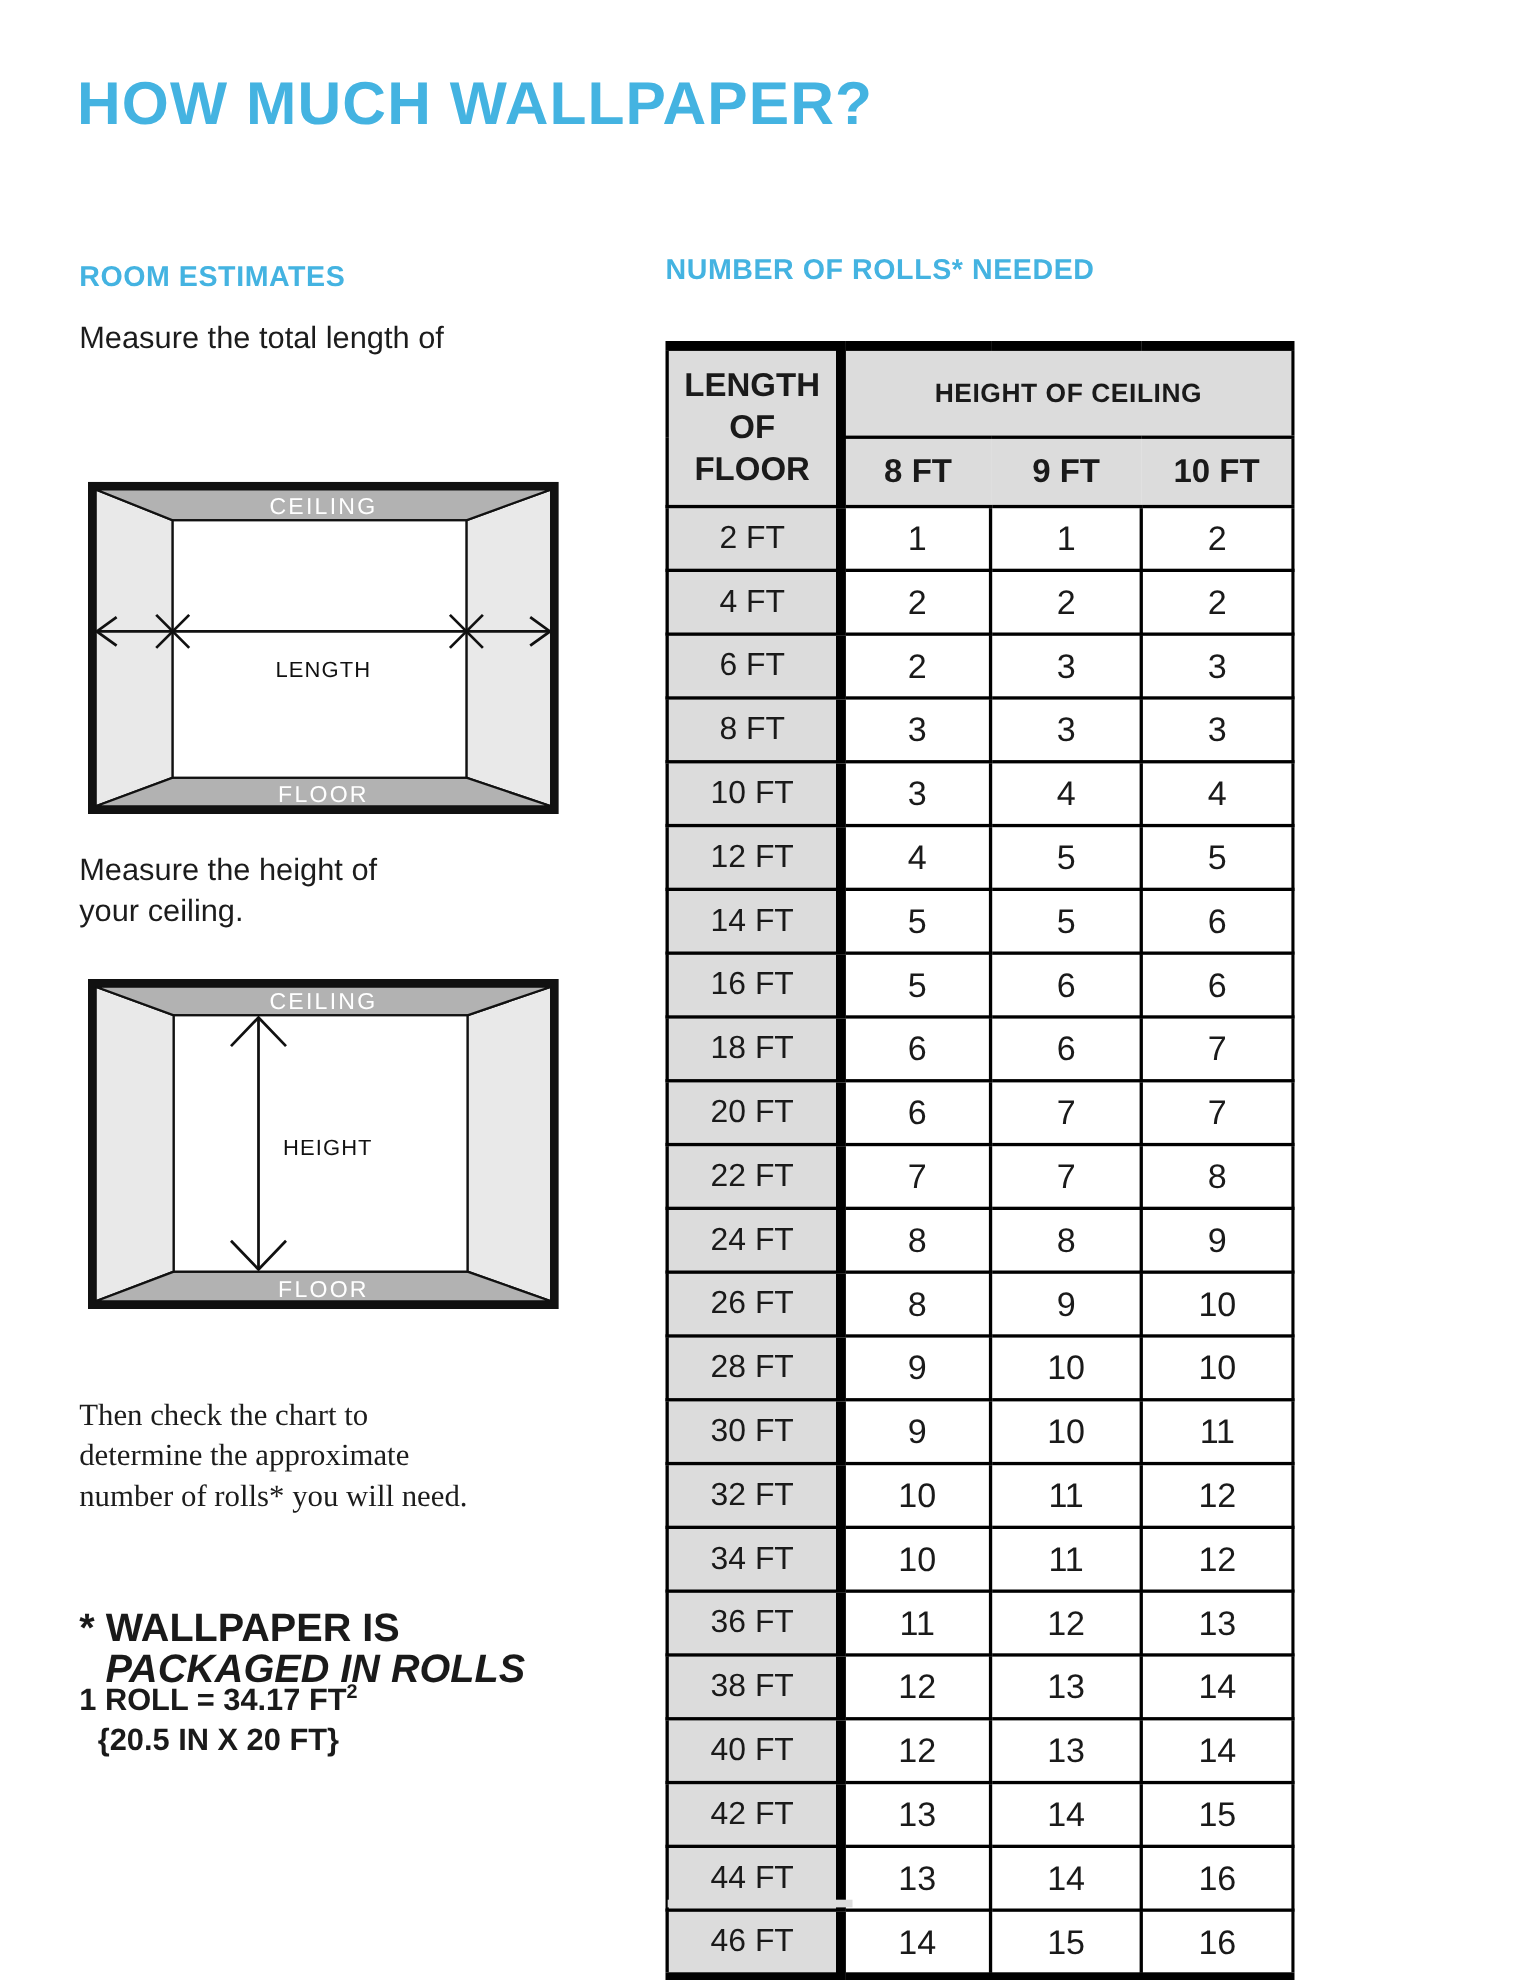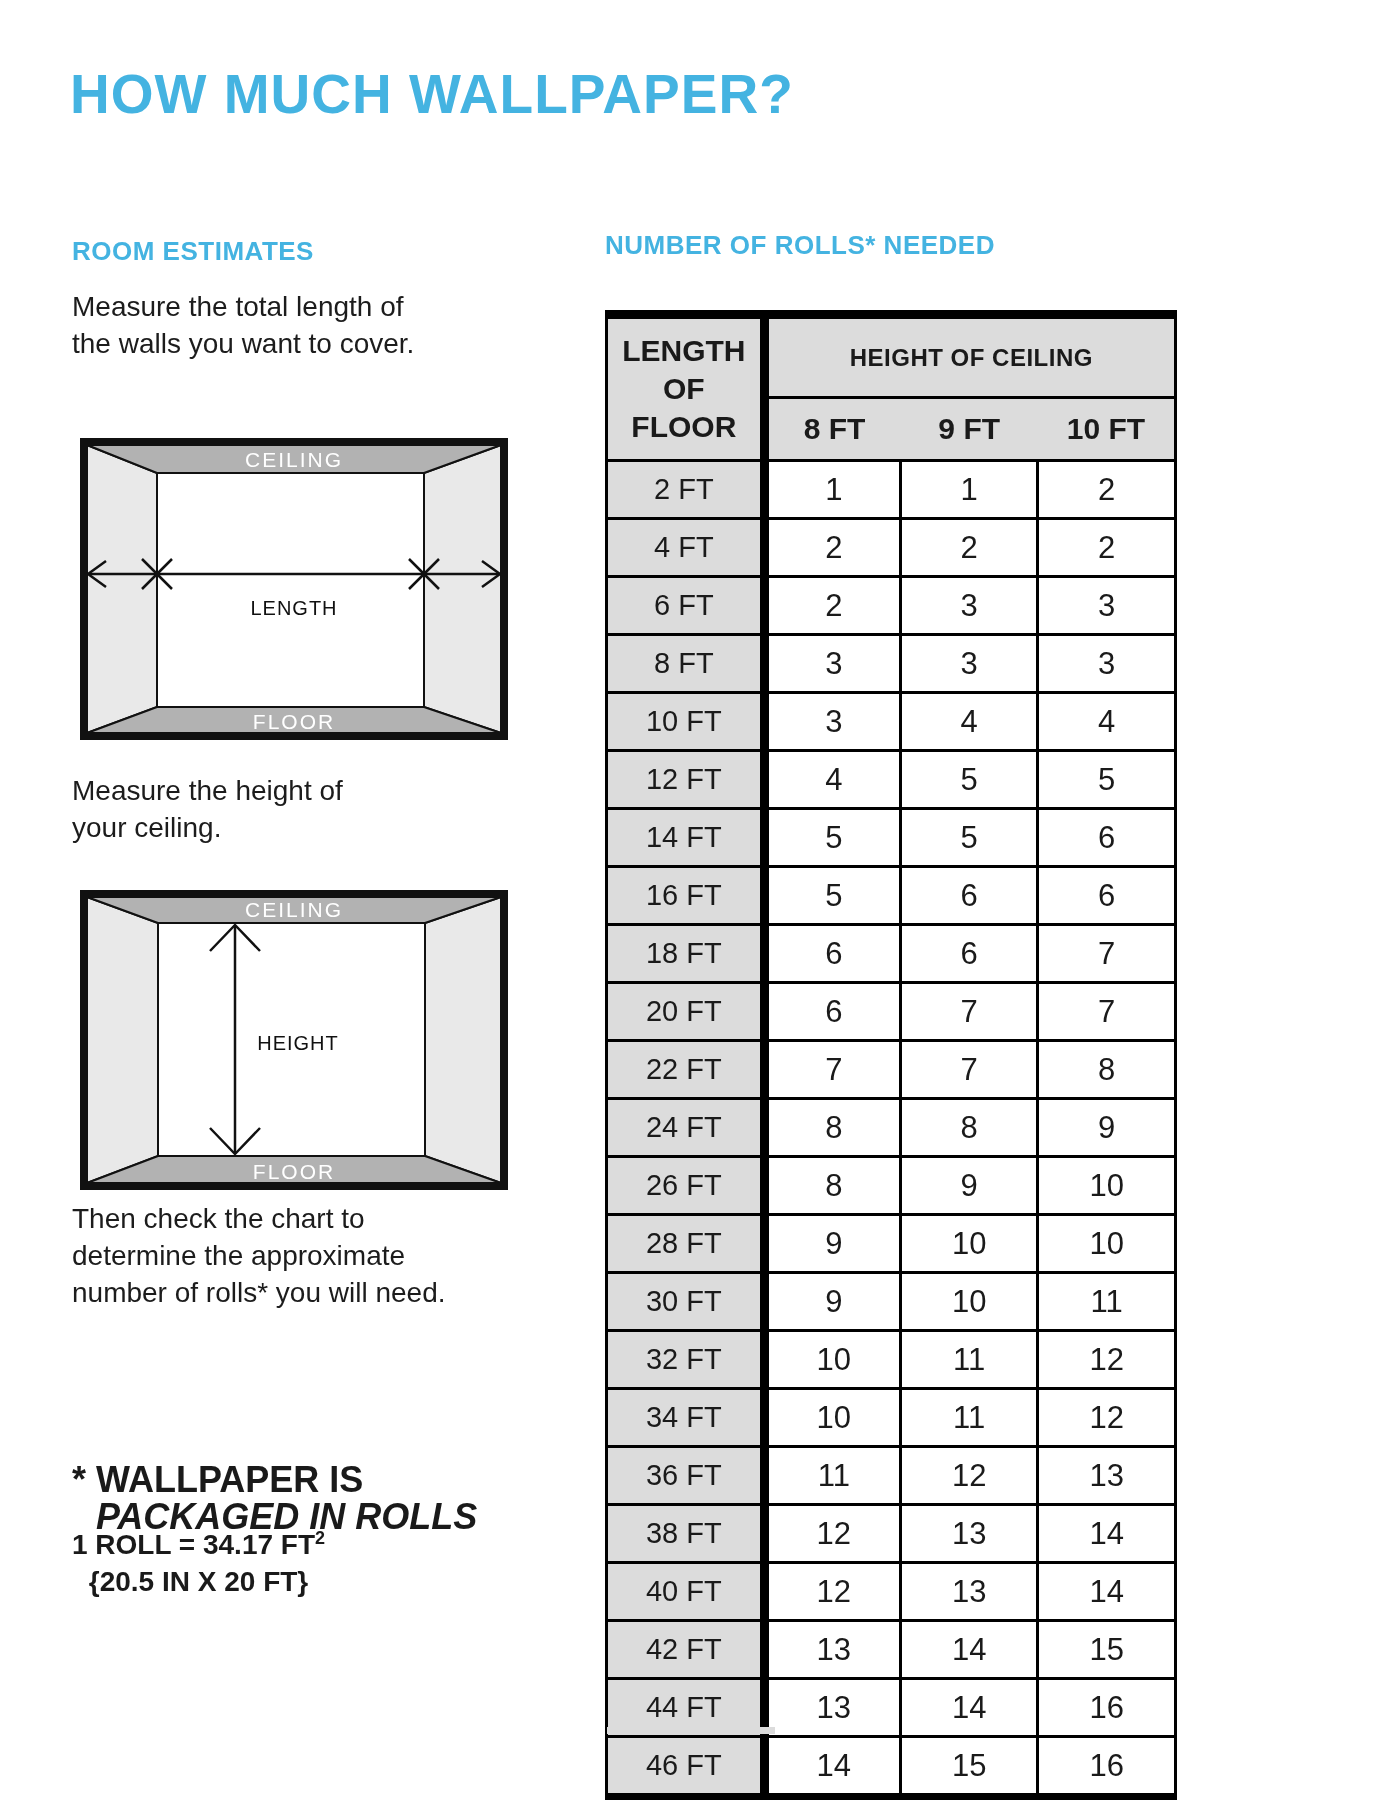--- a/index.html
+++ b/index.html
@@ -9,21 +9,21 @@
 
   .page-title{left:70px;top:62px;font-size:55px;font-weight:bold;color:var(--accent);letter-spacing:1px;}
 
   .section-heading{left:72px;top:236px;font-size:26px;font-weight:bold;color:var(--accent);letter-spacing:0.5px;}
   .table-heading{left:605px;top:230px;width:710px;text-align:left;font-size:26px;font-weight:bold;
                  color:var(--accent);letter-spacing:0.5px;}
 
   .body-text{font-size:28px;line-height:37px;color:#1c1c1c;}
   .para1{left:72px;top:288px;}
   .para2{left:72px;top:772px;}
-  .para3{left:72px;top:1200px;}
+  .para3{left:72px;top:1268px;font-family:Liberation Serif, serif;}
 
   .footnote{left:72px;top:1461px;font-size:36px;line-height:37px;font-weight:bold;}
   .footnote .indent{padding-left:24px;font-style:italic;}
   .roll-info{left:72px;top:1520px;font-size:28px;line-height:37px;font-weight:bold;text-align:center;}
   sup{font-size:18px;}
 
   .diagram1{left:80px;top:438px;}
   .diagram2{left:80px;top:890px;}
 
   .rolls-table{position:absolute;left:605px;top:310px;border-collapse:collapse;table-layout:fixed;
@@ -44,21 +44,20 @@
 <body>
 
 <div class="page">
 
   <div class="abs page-title">HOW MUCH WALLPAPER?</div>
 
   <div class="abs section-heading">ROOM ESTIMATES</div>
 
   <div class="abs body-text para1">
     <div>Measure the total length of</div>
-    <div>the walls you want to cover.</div>
   </div>
 
   <svg class="abs diagram1" width="428" height="302" viewBox="0 0 428 302">
     <polygon points="7,7 77,35 77,269 7,295" style="fill:var(--wall_gray);stroke:#111;stroke-width:2"></polygon>
     <polygon points="421,7 344,35 344,269 421,295" style="fill:var(--wall_gray);stroke:#111;stroke-width:2"></polygon>
     <polygon points="7,7 421,7 344,35 77,35" style="fill:var(--panel_gray);stroke:#111;stroke-width:2"></polygon>
     <polygon points="7,295 77,269 344,269 421,295" style="fill:var(--panel_gray);stroke:#111;stroke-width:2"></polygon>
     <rect x="77" y="35" width="267" height="234" style="fill:#fff;stroke:#111;stroke-width:2"></rect>
     <text x="214" y="29" text-anchor="middle" style="fill:#fff;font-size:21px;letter-spacing:2px;">CEILING</text>
     <text x="214" y="291" text-anchor="middle" style="fill:#fff;font-size:21px;letter-spacing:2px;">FLOOR</text>

